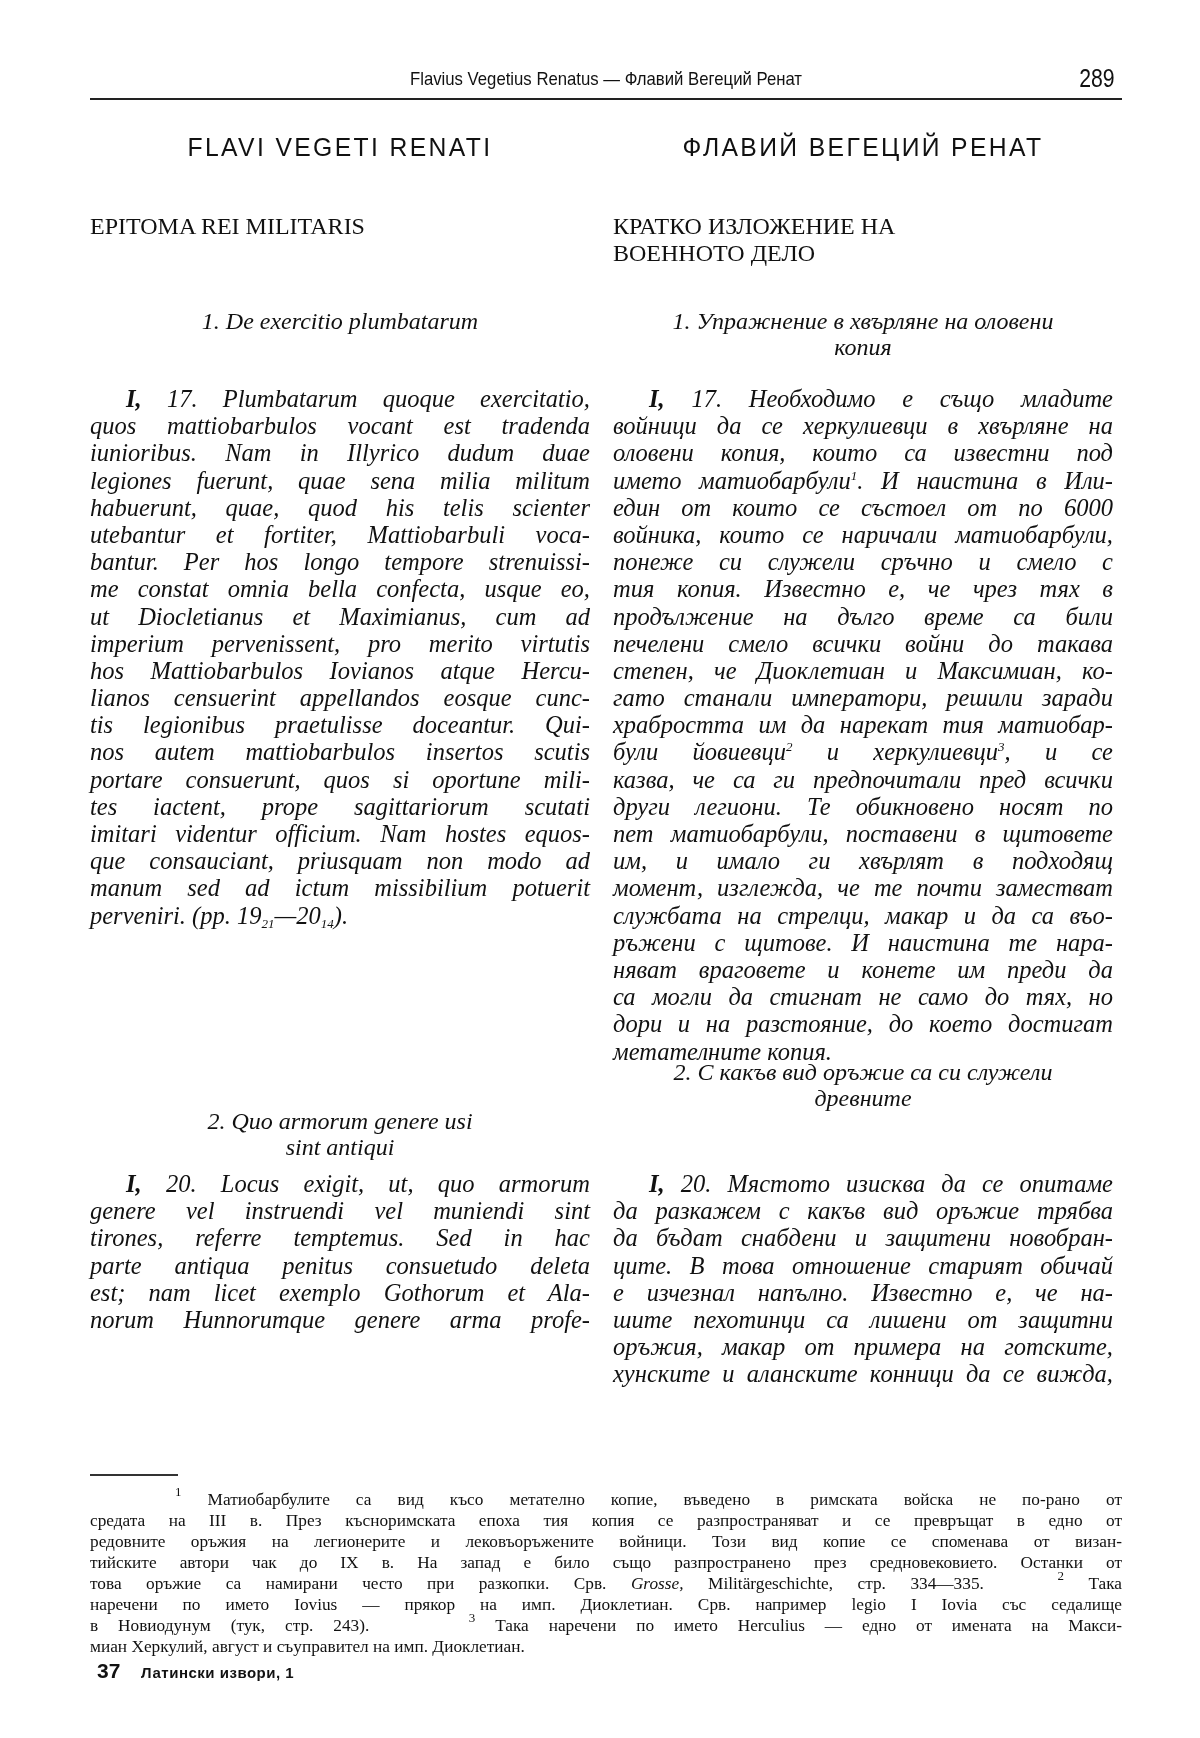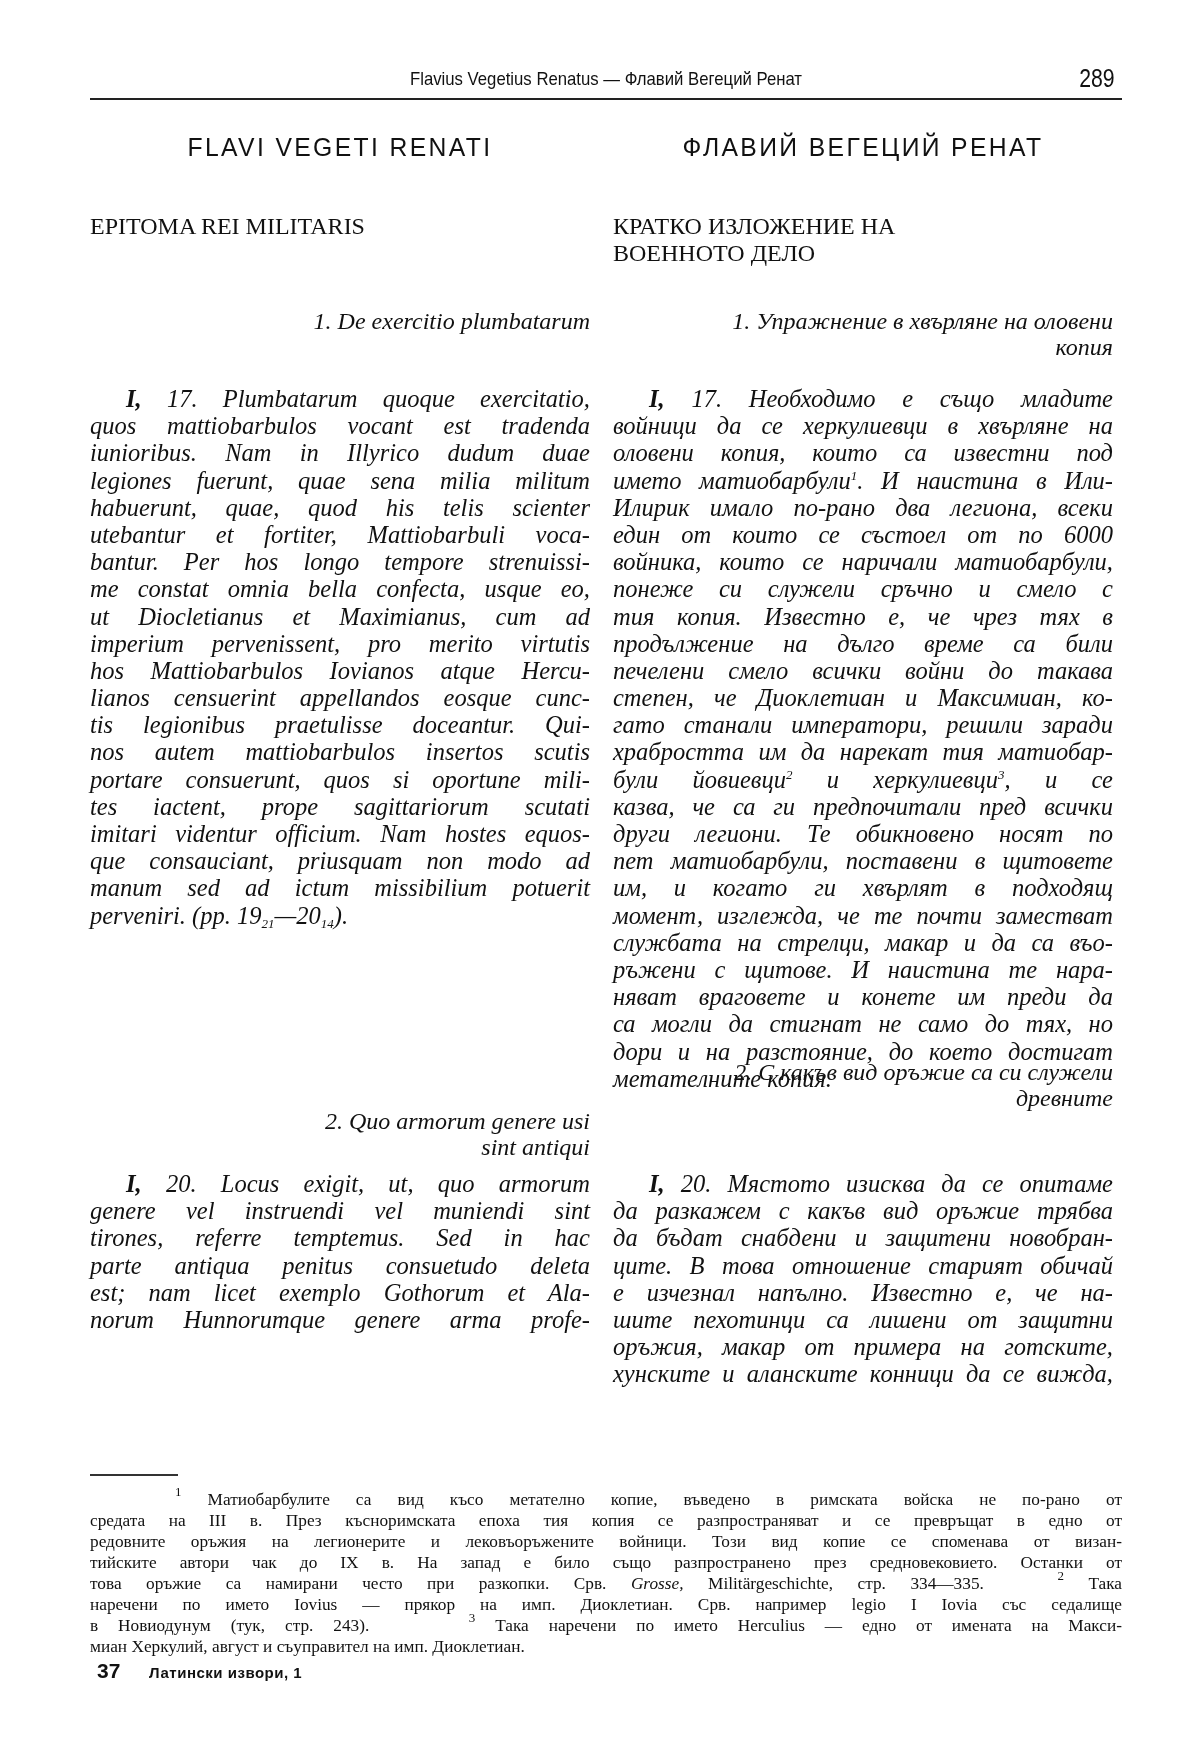--- a/index.html
+++ b/index.html
@@ -29,21 +29,21 @@
   .author {
     position: absolute; top: 132px; width: 100%; text-align: center;
     font-family: "Liberation Sans", "DejaVu Sans", sans-serif; font-size: 26px;
     letter-spacing: 2.5px; transform: scaleX(0.95);
   }
   .work-title {
     position: absolute; top: 213px; width: 100%; text-align: left;
     font-size: 24px; line-height: 27px;
   }
   .section-title {
-    position: absolute; width: 100%; text-align: right; font-style: italic;
+    position: absolute; width: 100%; text-align: center; font-style: italic;
     font-size: 24px; line-height: 26px;
   }
   .body-text {
     position: absolute; width: 100%; font-size: 24.5px; line-height: 27.2px;
     text-align: justify;
   }
   .body-text .line { display: block; text-align: justify; text-align-last: justify; white-space: nowrap; height: 27.2px; font-style: italic; }
   .body-text .line.last { text-align-last: left; }
   .body-text .line.indent { padding-left: 36px; }
   .ref { font-weight: bold; }
@@ -54,21 +54,21 @@
   .footnotes {
     position: absolute; left: 90px; top: 1489px; width: 1032px; font-size: 17.3px; line-height: 21px;
   }
   .footnotes .line { display: block; white-space: nowrap; text-align: justify; text-align-last: justify; height: 21px; }
   .footnotes .line.last { text-align-last: left; }
   .footnotes .line.indent { padding-left: 85px; }
   .signature {
     position: absolute; left: 97px; top: 1659px; font-family: "Liberation Sans", "DejaVu Sans", sans-serif;
     font-weight: bold; font-size: 17px;
   }
-  .signature .sig-num { font-size: 21px; margin-right: 24px; }
+  .signature .sig-num { font-size: 21px; margin-right: 16px; }
   .signature .sig-text { font-size: 15px; letter-spacing: 0.5px; }
 </style>
 </head>
 <body>
 
 <div class="running-head">
   <div class="running-title">Flavius Vegetius Renatus — Флавий Вегеций Ренат</div>
   <div class="page-number">289</div>
 </div>
 <div class="head-rule"></div>
@@ -127,35 +127,34 @@
   <div class="section-title" style="top:308px;">
     <div>1. Упражнение в хвърляне на оловени</div>
     <div>копия</div>
   </div>
 
   <div class="body-text" style="top:385px;">
     <span class="line indent"><span class="ref">I,</span> <span>17. Необходимо е също младите</span></span>
     <span class="line">войници да се херкулиевци в хвърляне на</span>
     <span class="line">оловени копия, които са известни под</span>
     <span class="line"><span>името матиобарбули</span><sup class="fn">1</sup><span>. И наистина в Или-</span></span>
-    <span class="line">Илирик имало по-рано два легиона, всеки</span>
     <span class="line">един от които се състоел от по 6000</span>
     <span class="line">войника, които се наричали матиобарбули,</span>
     <span class="line">понеже си служели сръчно и смело с</span>
     <span class="line">тия копия. Известно е, че чрез тях в</span>
     <span class="line">продължение на дълго време са били</span>
     <span class="line">печелени смело всички войни до такава</span>
     <span class="line">степен, че Диоклетиан и Максимиан, ко-</span>
     <span class="line">гато станали императори, решили заради</span>
     <span class="line">храбростта им да нарекат тия матиобар-</span>
     <span class="line"><span>були йовиевци</span><sup class="fn">2</sup><span> и херкулиевци</span><sup class="fn">3</sup><span>, и се</span></span>
     <span class="line">казва, че са ги предпочитали пред всички</span>
     <span class="line">други легиони. Те обикновено носят по</span>
     <span class="line">пет матиобарбули, поставени в щитовете</span>
-    <span class="line">им, и когато ги хвърлят в подходящ</span>
+    <span class="line">им, и имало ги хвърлят в подходящ</span>
     <span class="line">момент, изглежда, че те почти заместват</span>
     <span class="line">службата на стрелци, макар и да са въо-</span>
     <span class="line">ръжени с щитове. И наистина те нара-</span>
     <span class="line">няват враговете и конете им преди да</span>
     <span class="line">са могли да стигнат не само до тях, но</span>
     <span class="line">дори и на разстояние, до което достигат</span>
     <span class="line last">метателните копия.</span>
   </div>
 
   <div class="section-title" style="top:1059px;">

